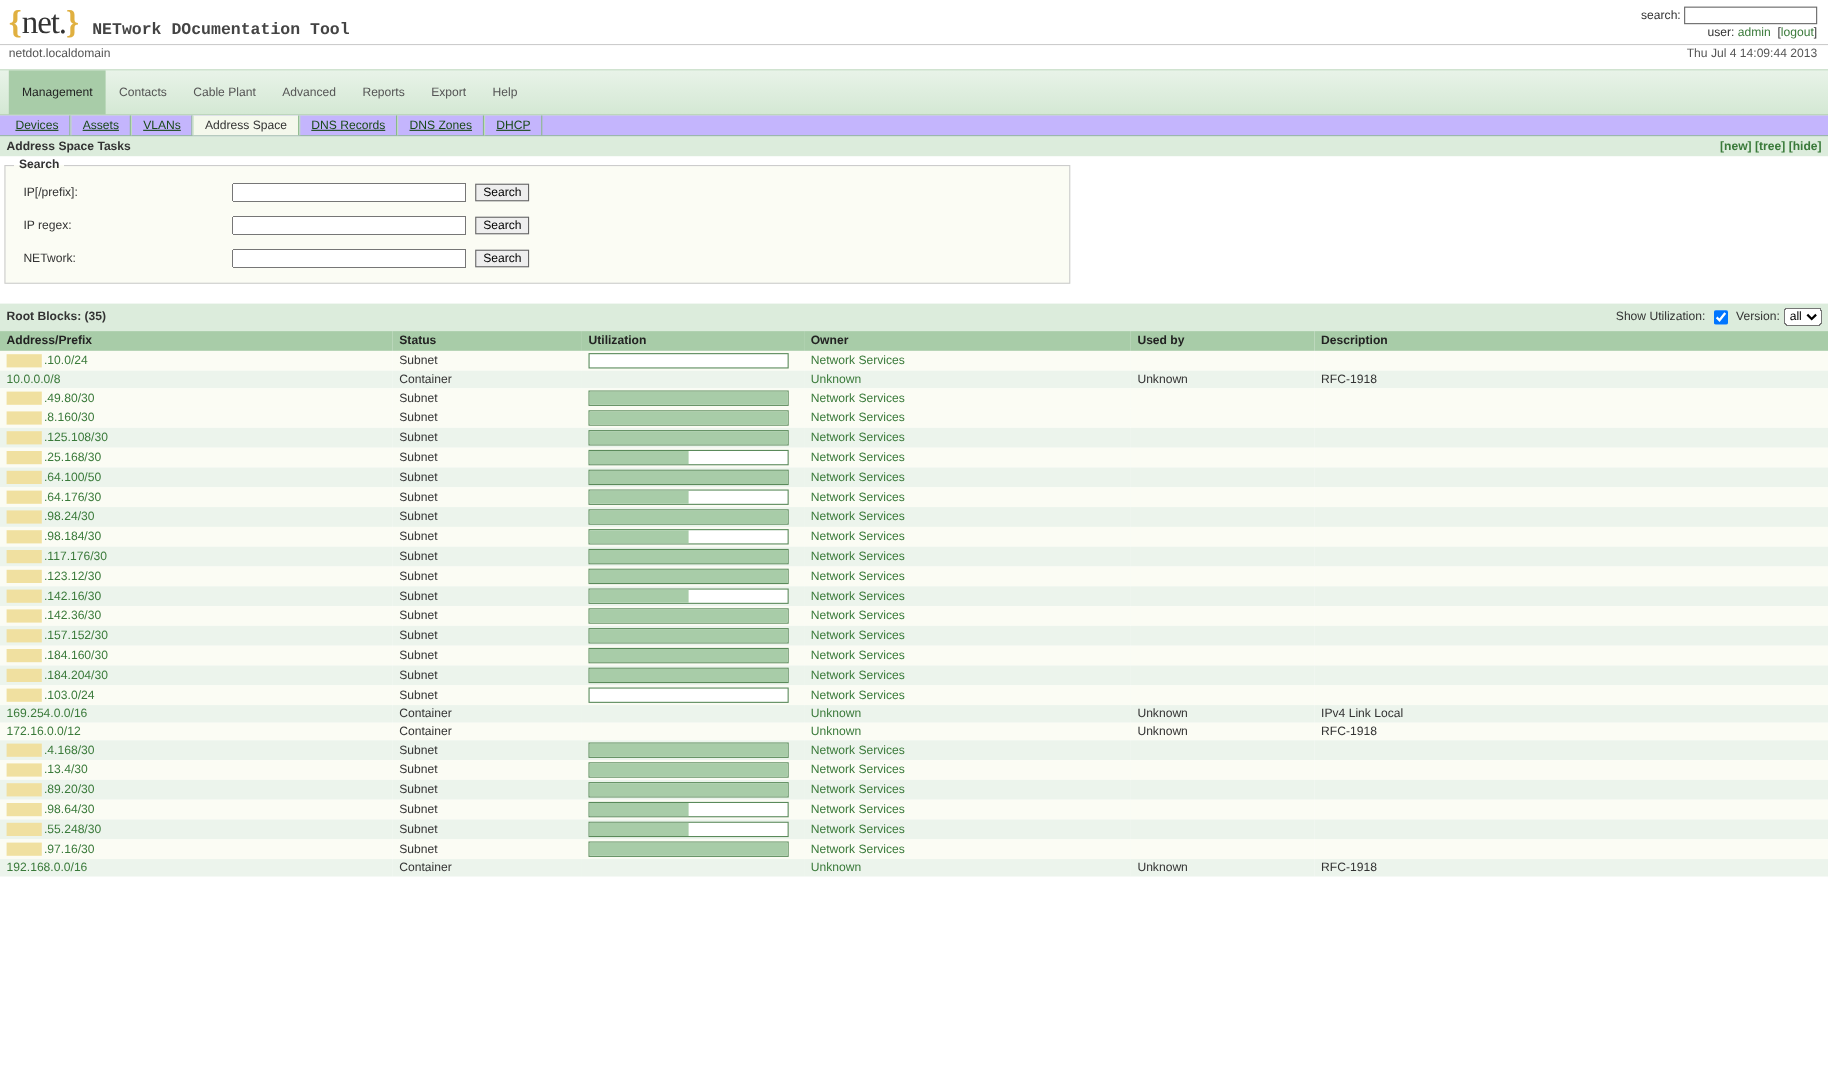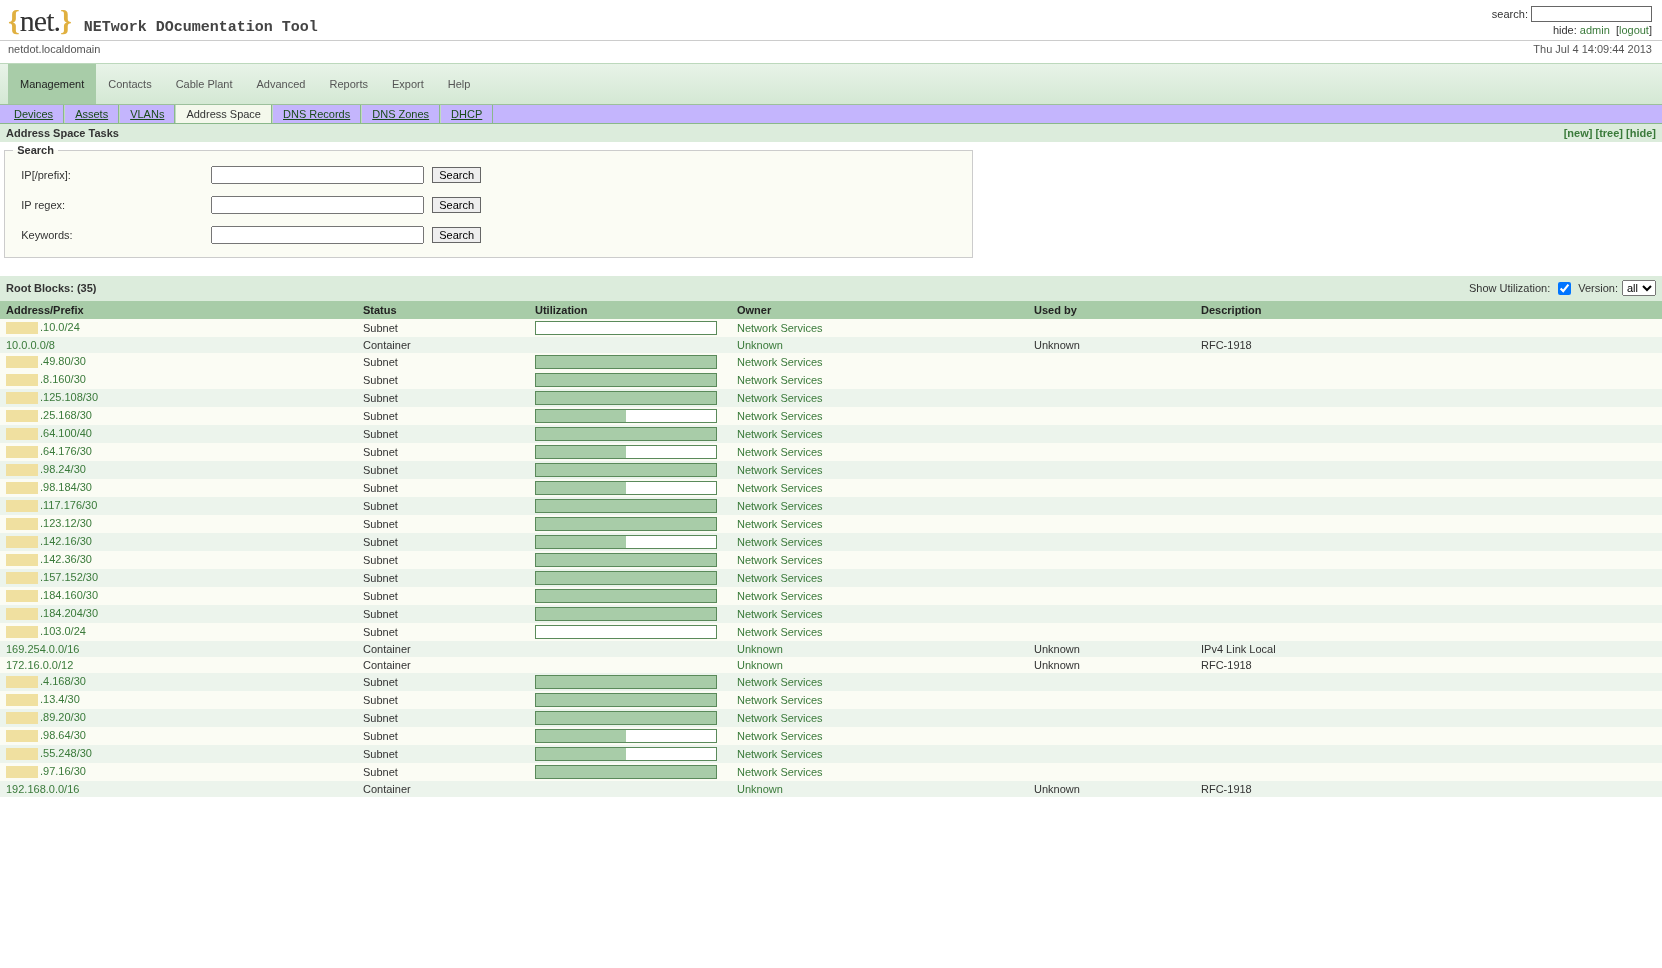--- a/index.html
+++ b/index.html
@@ -148,21 +148,21 @@
       <span class="logo-brace">{</span><span class="logo-text">net.</span><span class="logo-brace">}</span>
     </span>
     <span class="app-title">NETwork DOcumentation Tool</span>
   </div>
   <div class="top-right">
     <div>
       <label>search:</label>
       <input type="text" style="">
     </div>
     <div>
-      <span>hide:</span>
+      <span>user:</span>
       <a href="#" class="link">admin</a>
       &nbsp;[<a href="#" class="link">logout</a>]
     </div>
   </div>
 </div>
 <div class="hr-line"></div>
 <div class="subhead">
   <span>netdot.localdomain</span>
   <span>Thu Jul 4 14:09:44 2013</span>
 </div>
@@ -188,21 +188,21 @@
         <div class="lbl">IP[/prefix]:</div>
         <input type="text" style="">
         <button>Search</button>
       </div>
       <div class="search-row">
         <div class="lbl">IP regex:</div>
         <input type="text" style="">
         <button>Search</button>
       </div>
       <div class="search-row">
-        <div class="lbl">Keywords:</div>
+        <div class="lbl">NETwork:</div>
         <input type="text" style="">
         <button>Search</button>
       </div>
     </div>
 </fieldset>
 
 <div class="gap"></div>
 
 <div class="section-header">
   <span>Root Blocks: (35)</span>
@@ -290,21 +290,21 @@
         <td>
           <div class="util-bar">
             <div class="util-fill" style="width: 50%;"></div>
           </div>
         </td>
         <td><a href="#" class="addr-link">Network Services</a></td>
         <td></td>
         <td></td>
       </tr>
       <tr class="even">
-        <td><span class="redact"></span><a href="#" class="addr-link">.64.100/40</a></td>
+        <td><span class="redact"></span><a href="#" class="addr-link">.64.100/50</a></td>
         <td>Subnet</td>
         <td>
           <div class="util-bar">
             <div class="util-fill" style="width: 100%;"></div>
           </div>
         </td>
         <td><a href="#" class="addr-link">Network Services</a></td>
         <td></td>
         <td></td>
       </tr>

